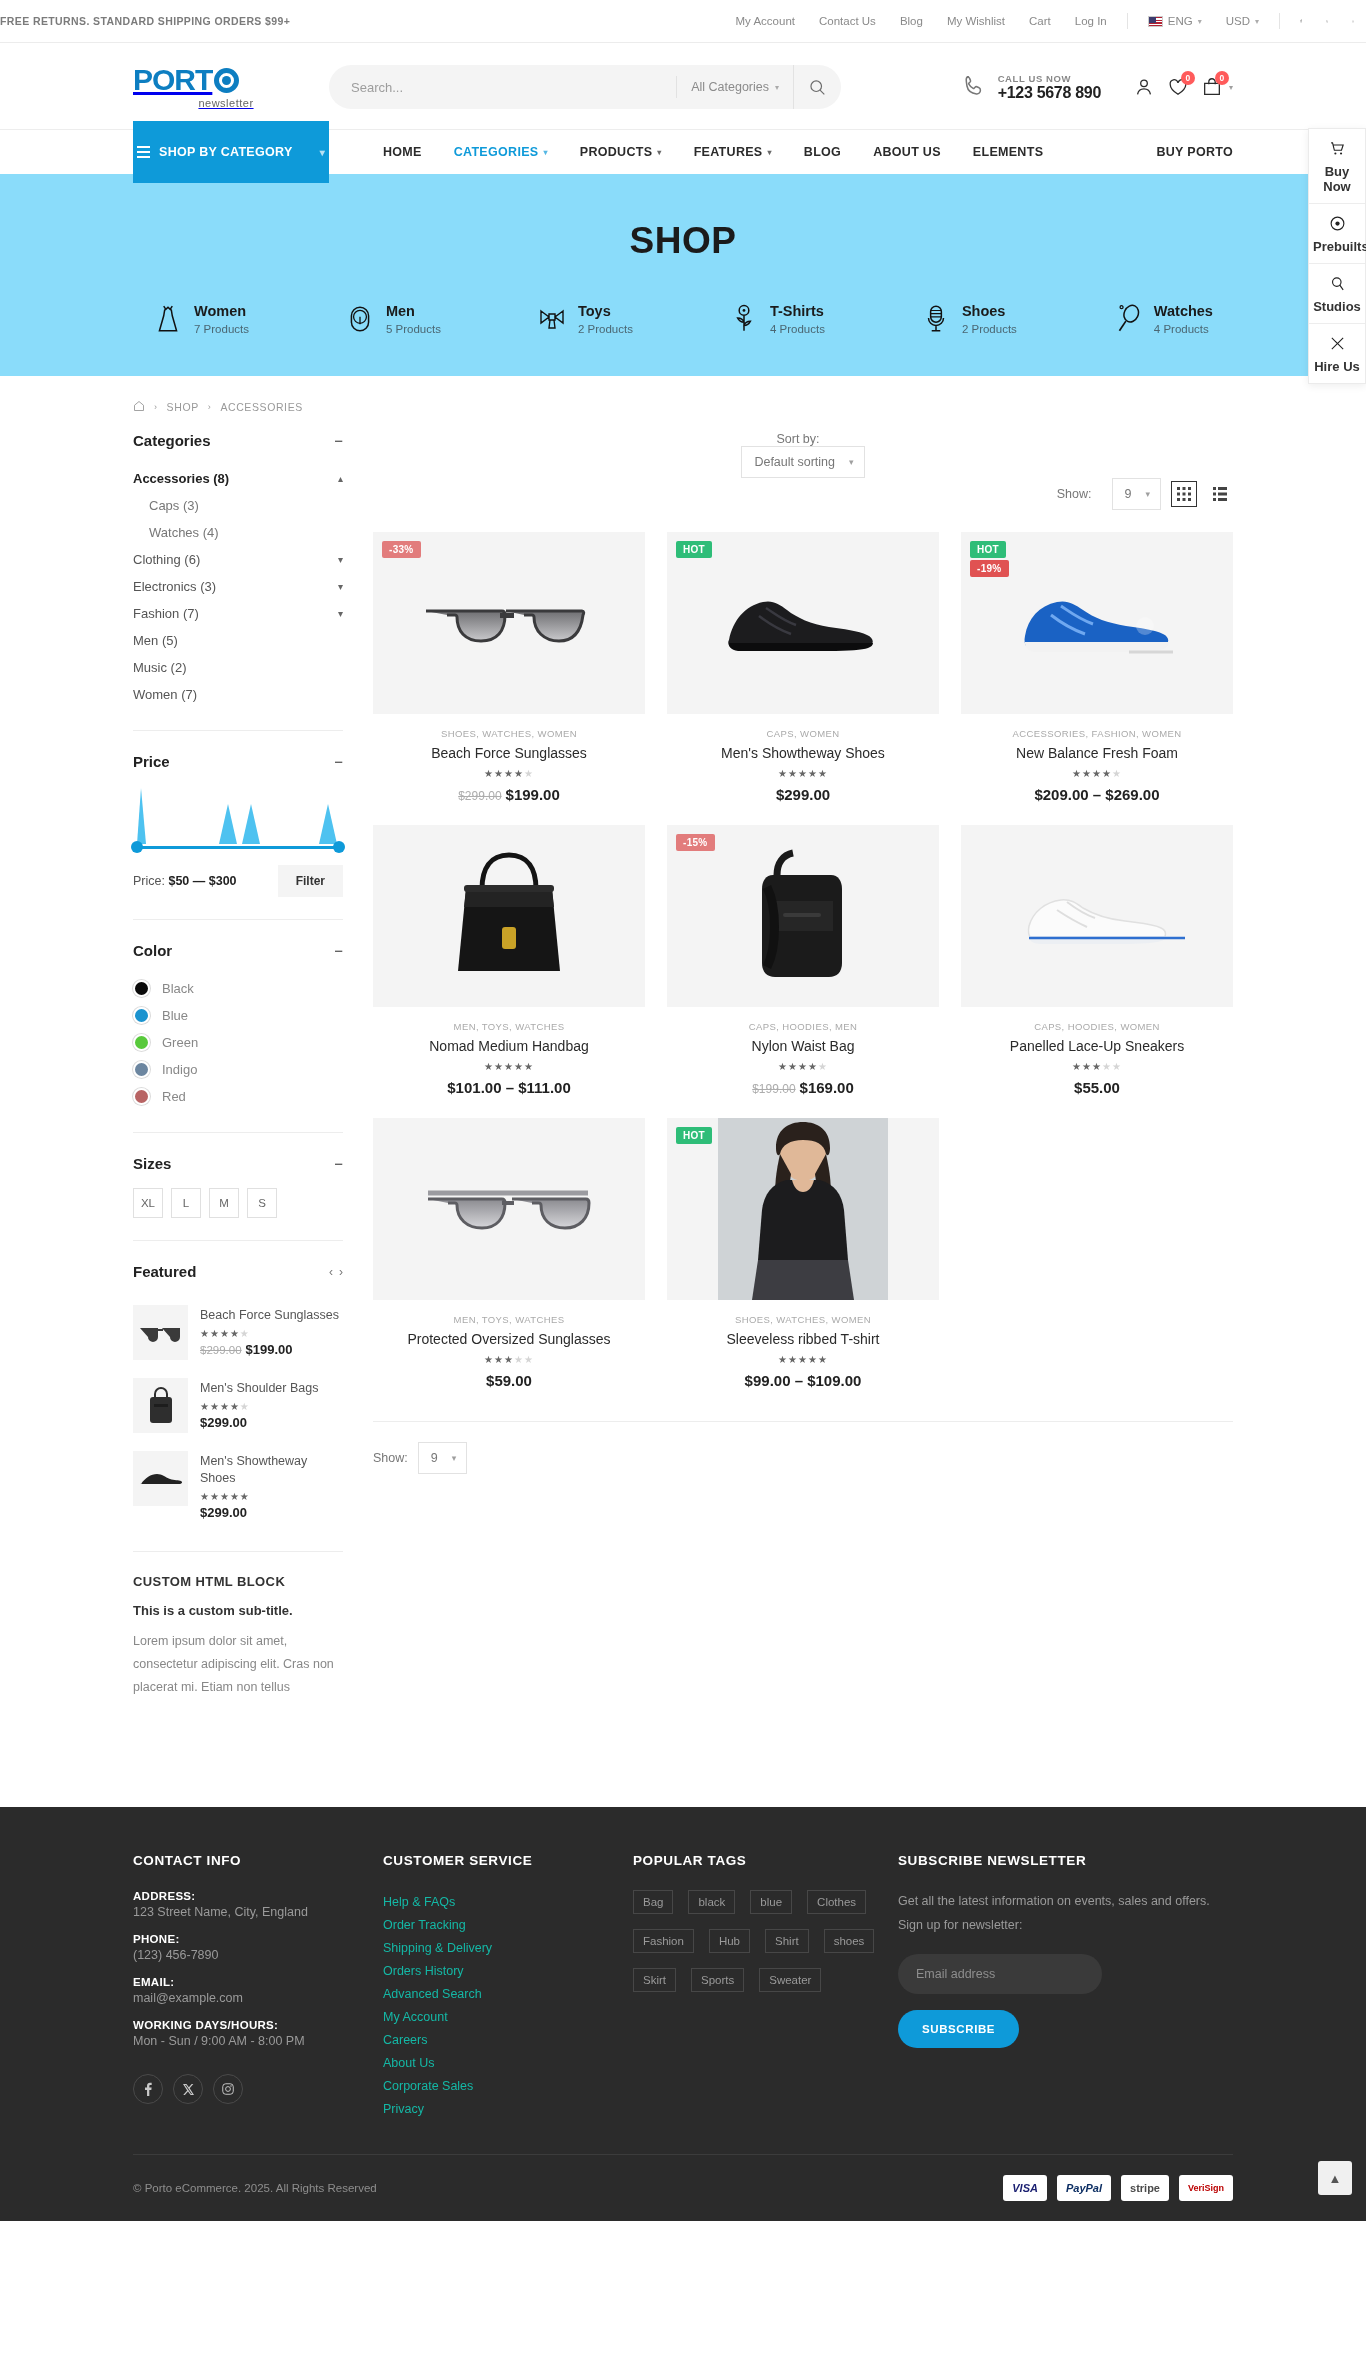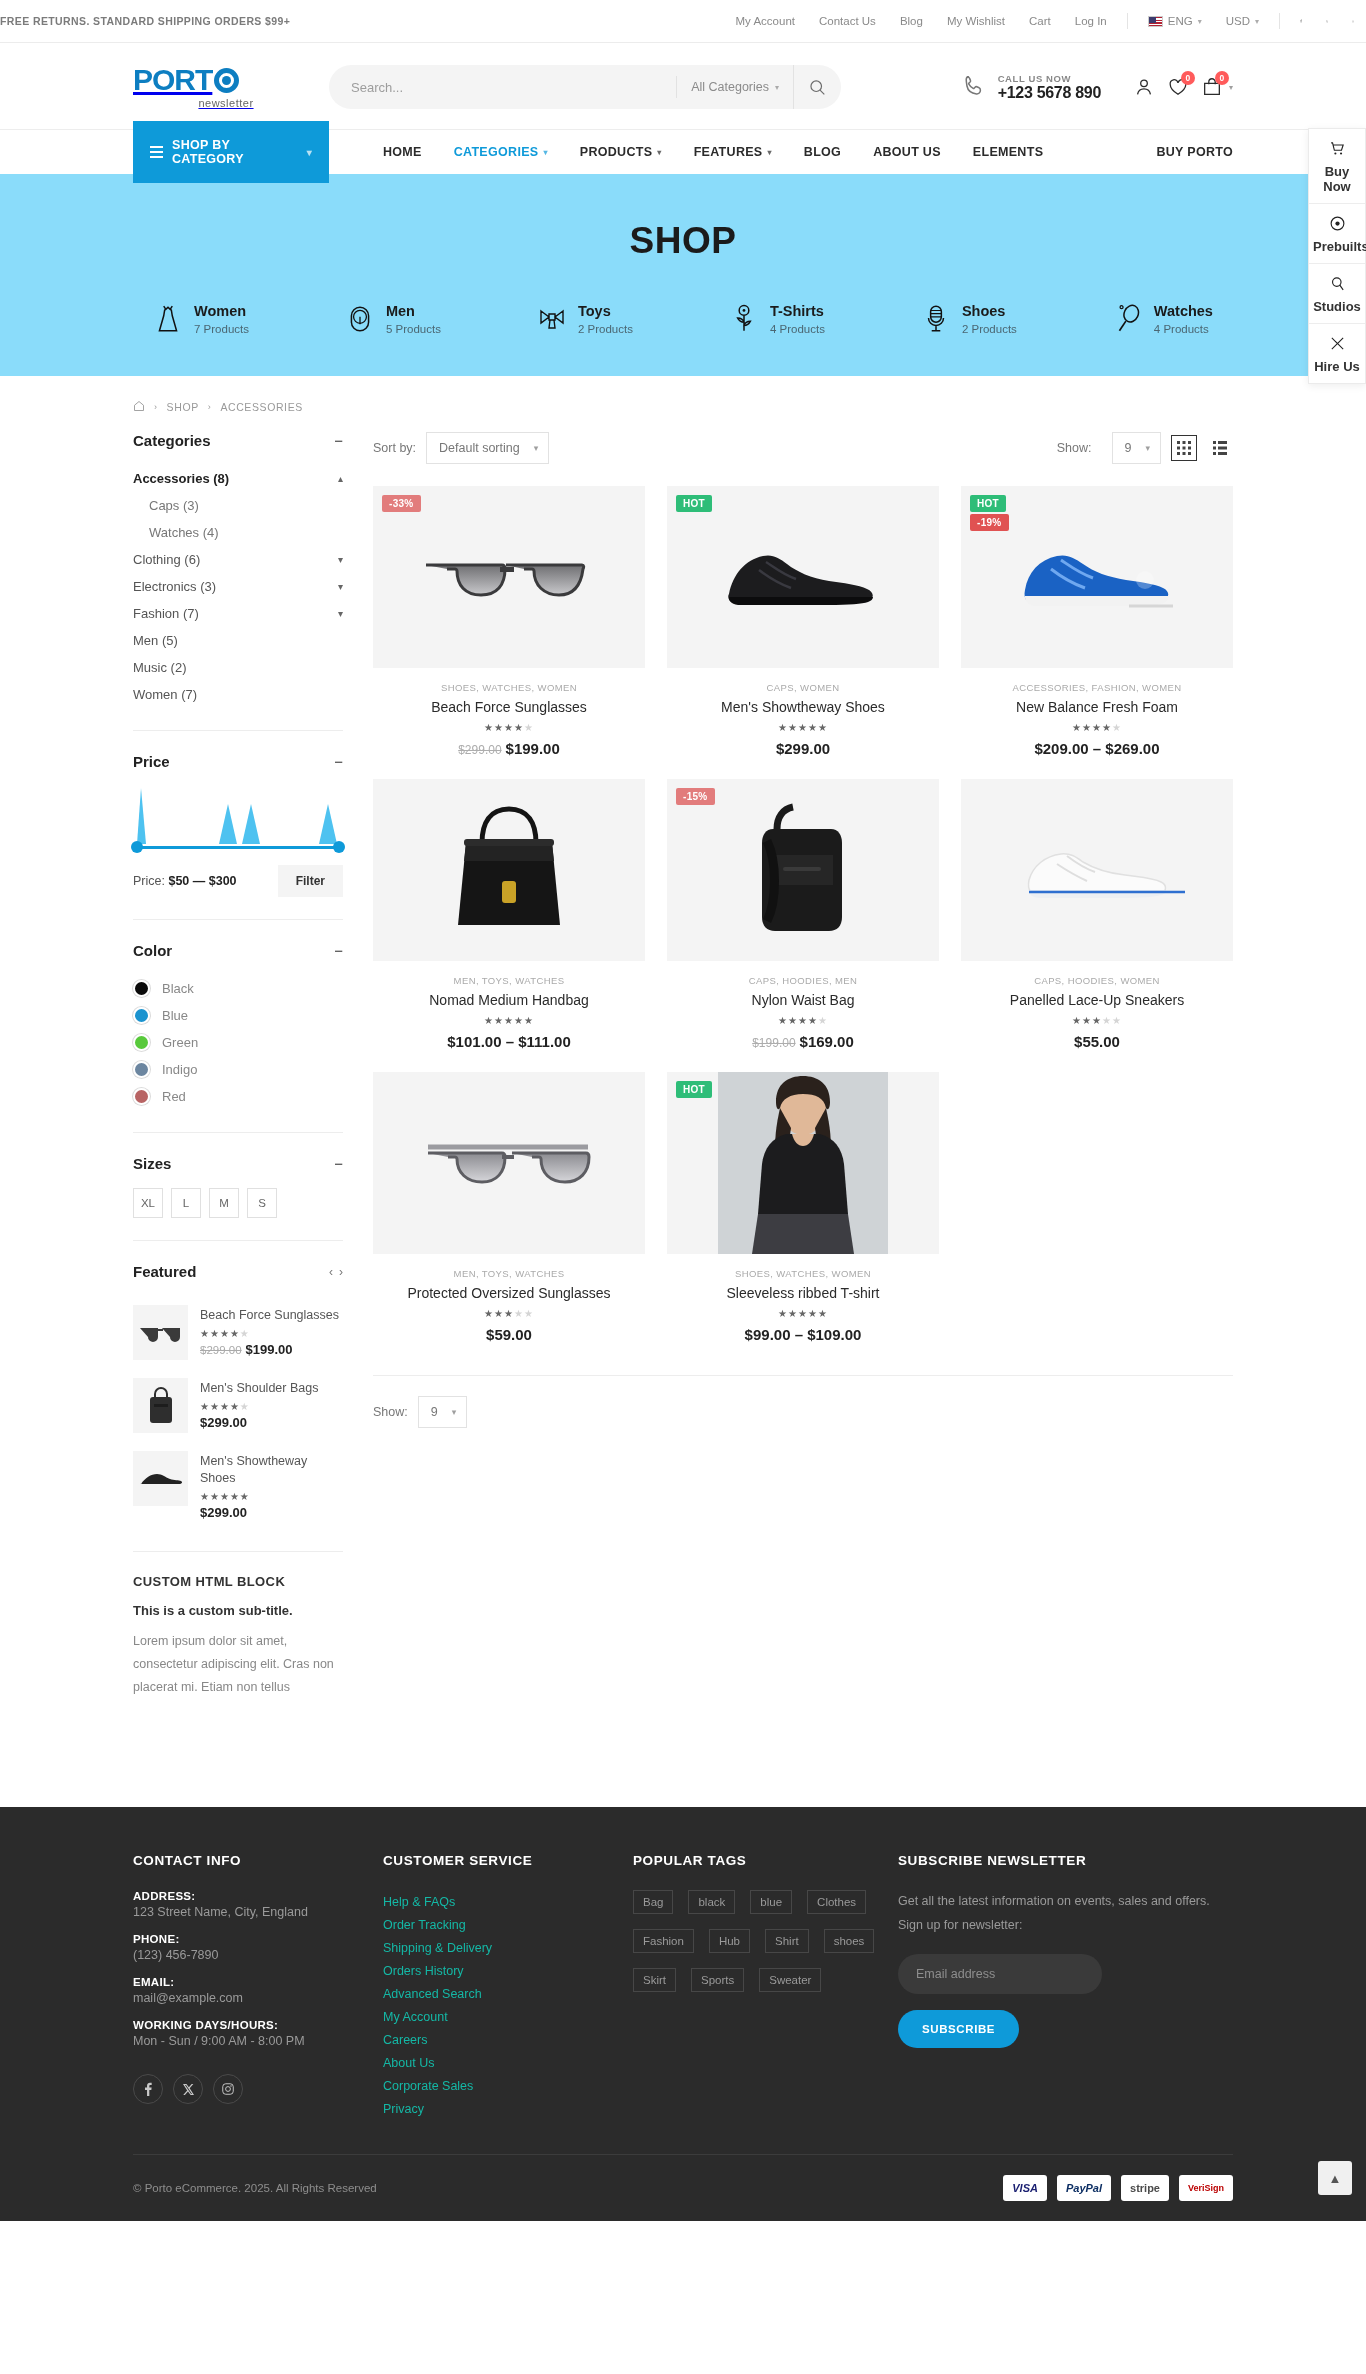--- a/index.html
+++ b/index.html
@@ -89,21 +89,21 @@
     position: absolute; top: 1px; right: 0px; background: #ff5b5b; color: #fff;
     font-size: 8.5px; font-weight: 700; border-radius: 50%; width: 14px; height: 14px;
     display: flex; align-items: center; justify-content: center;
   }
 
   
   .nav { border-top: 1px solid #ededed; }
   .nav .wrap { display: flex; align-items: stretch; height: 44px; }
   .shopcat {
     background: #0e9ad9; color: #fff; width: 196px; display: flex; align-items: center;
-    gap: 9px; padding: 0 17px; font-size: 12.5px; font-weight: 700; letter-spacing: .3px;
+    gap: 9px; padding: 0 4px; font-size: 12.5px; font-weight: 700; letter-spacing: .3px;
     text-transform: uppercase; position: relative; height: 62px; margin-top: -9px;
   }
   .burger { display: inline-flex; flex-direction: column; gap: 3px; }
   .burger i { width: 13px; height: 2px; background: #fff; display: block; }
   .shopcat .caret { margin-left: auto; font-size: 10px; }
   .nav-items { display: flex; align-items: center; margin-left: 38px; gap: 0; }
   .nav-items a {
     color: #2b2b2b; text-decoration: none; font-size: 12.5px; font-weight: 700;
     letter-spacing: .3px; text-transform: uppercase; padding: 0 16px;
     display: flex; align-items: center; gap: 5px;
@@ -187,21 +187,21 @@
   .feat-price { font-size: 13px; font-weight: 700; color: #222; margin-top: 3px; }
   .feat-price .old { color: #aaa; font-weight: 400; text-decoration: line-through; font-size: 11.5px; margin-right: 4px; }
   .stars { font-size: 10px; letter-spacing: 1px; color: #666; }
   .stars .off { color: #d5d5d5; }
 
   .chb-title { font-size: 13px; font-weight: 700; color: #333; text-transform: uppercase; letter-spacing: .4px; margin-bottom: 14px;}
   .chb-sub { font-size: 13px; font-weight: 700; color: #333; margin-bottom: 12px; }
   .chb-text { font-size: 12.5px; color: #888; line-height: 1.85; }
 
   
-  .toolbar { display: flex; align-items: center; margin-bottom: 22px; }
+  .toolbar { display: flex; align-items: center; margin-bottom: 22px; flex-direction: column; }
   .tb-lbl { font-size: 12.5px; color: #777; margin-right: 10px; }
   .selectbox {
     border: 1px solid #e2e2e2; height: 32px; display: inline-flex; align-items: center;
     padding: 0 10px 0 12px; font-size: 12.5px; color: #777; gap: 14px; background:#fff;
   }
   .selectbox .caret { font-size: 9px; }
   .tb-right { margin-left: auto; display: flex; align-items: center; gap: 10px; }
   .view-btn {
     width: 26px; height: 26px; display: flex; align-items: center; justify-content: center;
     color: #444;

